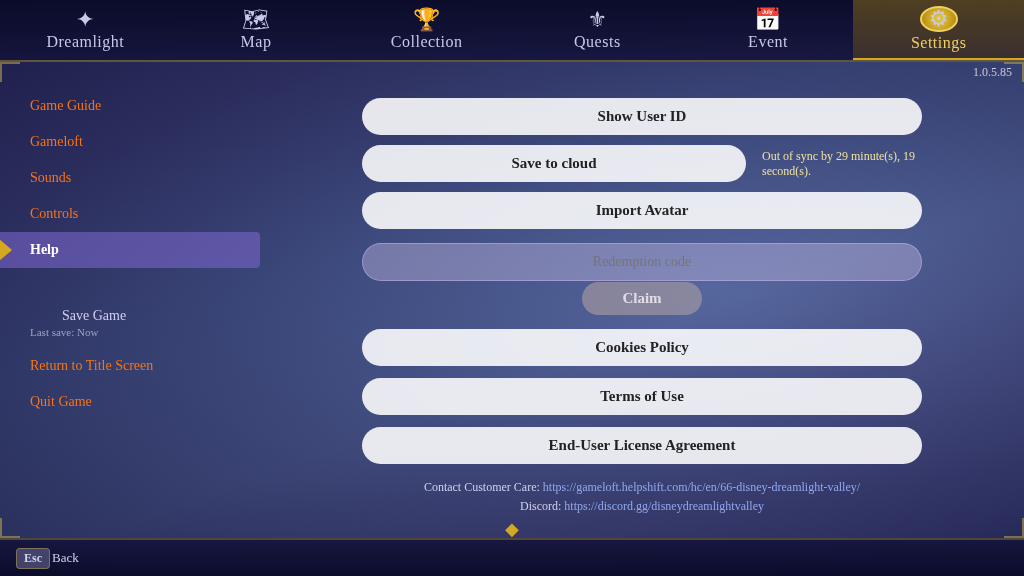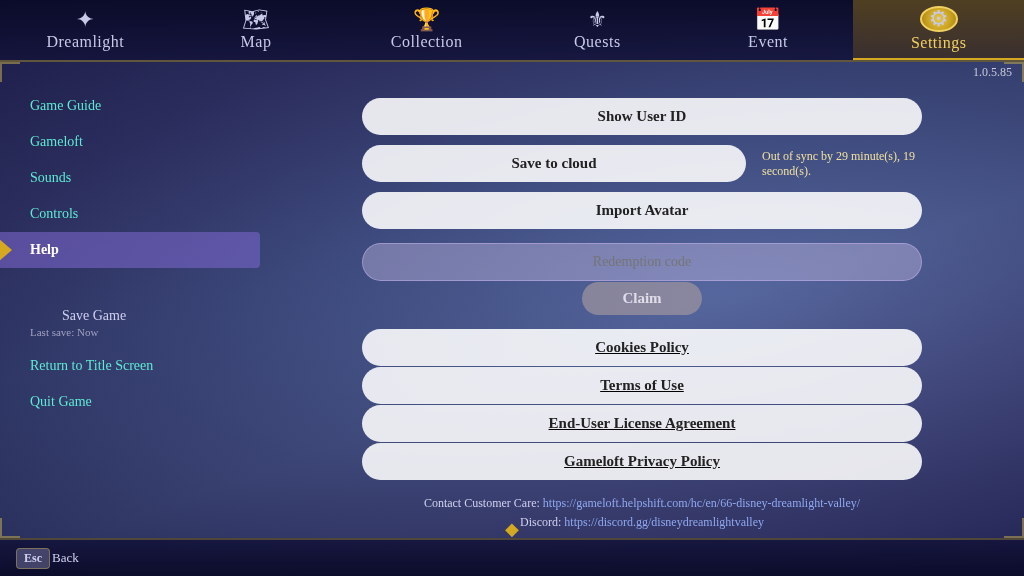--- a/index.html
+++ b/index.html
@@ -106,21 +106,21 @@
       top: 78px;
       left: 0;
       width: 260px;
       bottom: 40px;
       z-index: 5;
       padding: 10px 0;
     }
 
     .sidebar-item {
       padding: 10px 20px 10px 30px;
-      color: #5eead4;
+      color: #f97316;
       font-size: 14px;
       cursor: pointer;
       position: relative;
       border-radius: 0 4px 4px 0;
     }
 
     .sidebar-item.active {
       background: rgba(120,100,200,0.6);
       color: #fff;
       font-weight: bold;
@@ -237,23 +237,22 @@
       font-weight: 600;
       cursor: pointer;
       font-family: 'Georgia', serif;
     }
 
     .policy-section {
       width: 100%;
       max-width: 560px;
       display: flex;
       flex-direction: column;
-      gap: 1px;
+      gap: 12px;
       margin-top: 4px;
-      text-decoration: underline;
     }
 
     .contact-section {
       color: #d0d0f0;
       font-size: 12px;
       text-align: center;
       line-height: 1.6;
       margin-top: 4px;
     }
 
@@ -412,21 +411,20 @@
 
   <div class="redemption-section">
     <input class="redemption-input" type="text" placeholder="Redemption code" style="">
     <button class="btn-claim">Claim</button>
   </div>
 
   <div class="policy-section">
     <button class="btn-main">Cookies Policy</button>
     <button class="btn-main">Terms of Use</button>
     <button class="btn-main">End-User License Agreement</button>
-    <button class="btn-main">Gameloft Privacy Policy</button>
   </div>
 
   <div class="contact-section">
     <div>
       <span>Contact Customer Care:</span>
       <span style="color:#90a8f0;">https://gameloft.helpshift.com/hc/en/66-disney-dreamlight-valley/</span>
     </div>
     <div>
       <span>Discord:</span>
       <span style="color:#90a8f0;">https://discord.gg/disneydreamlightvalley</span>

